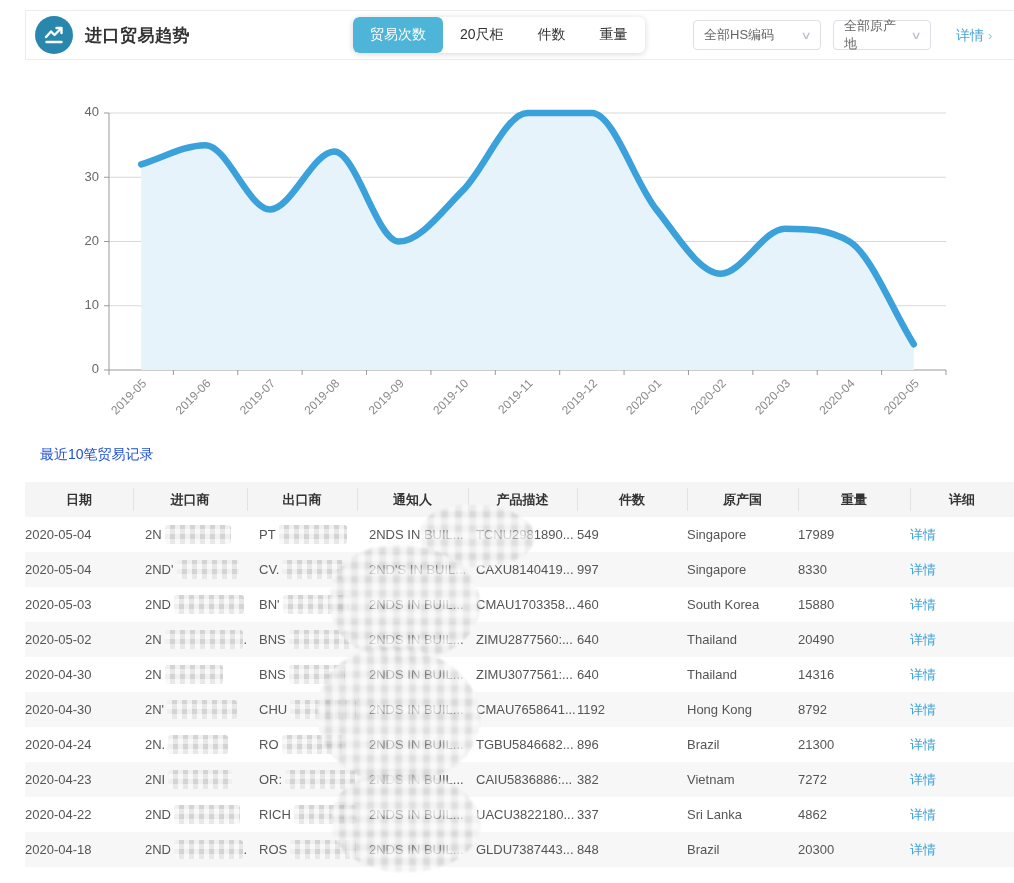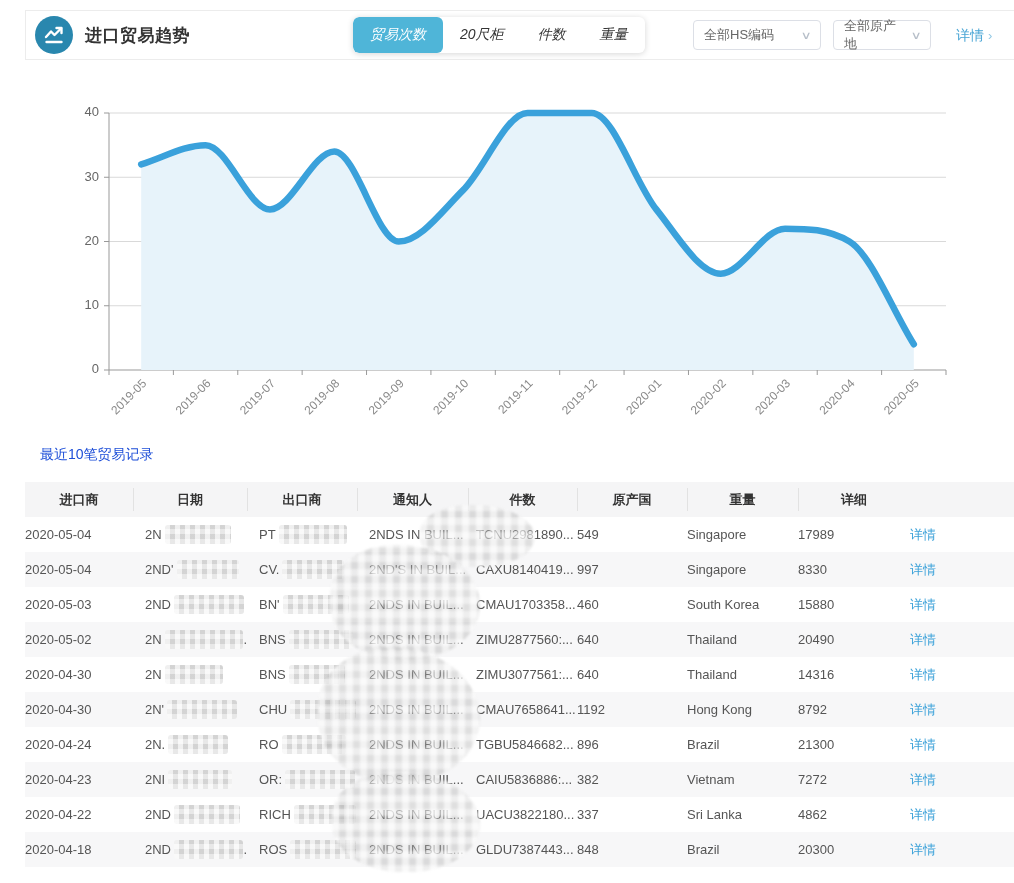--- a/index.html
+++ b/index.html
@@ -7,21 +7,21 @@
 
   
   .header{position:absolute;left:25px;top:10px;width:1000px;height:50px;background:#fff;
           border:1px solid #ececec;border-right:none;box-sizing:border-box;display:flex;align-items:center;}
   .logo-circle{width:38px;height:38px;border-radius:50%;background:#2987ae;margin-left:9px;
                display:flex;align-items:center;justify-content:center;flex:0 0 auto;}
   .page-title{margin-left:12px;font-size:17px;font-weight:bold;color:#333;letter-spacing:0.5px;}
 
   .tab-group{position:absolute;left:327px;top:6px;height:36px;background:#fff;border-radius:6px;
              box-shadow:0 1px 6px rgba(0,0,0,0.16);display:flex;align-items:stretch;overflow:hidden;}
-  .tab{display:flex;align-items:center;padding:0 17px;font-size:14px;color:#333;cursor:pointer;white-space:nowrap;font-style:italic;}
+  .tab{display:flex;align-items:center;padding:0 17px;font-size:14px;color:#333;cursor:pointer;white-space:nowrap;}
   .tab.active{background:#4fb5d8;color:#fff;border-radius:6px;}
 
   .select{position:absolute;top:9px;height:30px;border:1px solid #dcdfe6;border-radius:4px;background:#fff;
           box-sizing:border-box;display:flex;align-items:center;justify-content:space-between;
           font-size:13px;color:#666;padding:0 10px;cursor:pointer;}
   .select .caret{color:#b7bfc9;font-size:11px;margin-left:8px;transform:scaleX(1.4);}
   .select1{left:667px;width:128px;}
   .select2{left:807px;width:98px;}
   .detail-top{position:absolute;left:930px;top:16px;font-size:14px;color:#49a5d5;cursor:pointer;white-space:nowrap;}
   .detail-top .chev{color:#8fc7e4;margin-left:4px;font-size:13px;}
@@ -132,24 +132,25 @@
     <text x="855.4230769230769" y="384" text-anchor="end" font-size="12" fill="#8a8a8a" transform="rotate(-45 855.4230769230769 384)">2020-04</text>
     <text x="919.8076923076924" y="384" text-anchor="end" font-size="12" fill="#8a8a8a" transform="rotate(-45 919.8076923076924 384)">2020-05</text>
     <path d="M 141.19230769230768 164.39999999999998 C 162.65384615384616 157.975, 184.1153846153846 145.125, 205.5769230769231 145.125 C 227.03846153846155 145.125, 248.5 209.375, 269.96153846153845 209.375 C 291.4230769230769 209.375, 312.8846153846154 151.55, 334.34615384615387 151.55 C 355.8076923076923 151.55, 377.2692307692308 241.5, 398.7307692307692 241.5 C 420.1923076923077 241.5, 441.6538461538462 211.5166666666667, 463.11538461538464 190.10000000000002 C 484.5769230769231 168.68333333333337, 506.03846153846155 113, 527.5 113 C 548.9615384615385 113, 570.423076923077 113, 591.8846153846155 113 C 613.3461538461539 113, 634.8076923076924 182.60416666666666, 656.2692307692308 209.375 C 677.7307692307693 236.14583333333334, 699.1923076923077 273.625, 720.6538461538462 273.625 C 742.1153846153846 273.625, 763.5769230769231 228.64999999999998, 785.0384615384615 228.64999999999998 C 806.5 228.64999999999998, 827.9615384615385 228.64999999999998, 849.4230769230769 241.5 C 870.8846153846154 254.35000000000005, 892.3461538461539 310.03333333333336, 913.8076923076924 344.3 L 913.8076923076924 370 L 141.19230769230768 370 Z" fill="#e7f3fa" stroke="none"></path>
     <path d="M 141.19230769230768 164.39999999999998 C 162.65384615384616 157.975, 184.1153846153846 145.125, 205.5769230769231 145.125 C 227.03846153846155 145.125, 248.5 209.375, 269.96153846153845 209.375 C 291.4230769230769 209.375, 312.8846153846154 151.55, 334.34615384615387 151.55 C 355.8076923076923 151.55, 377.2692307692308 241.5, 398.7307692307692 241.5 C 420.1923076923077 241.5, 441.6538461538462 211.5166666666667, 463.11538461538464 190.10000000000002 C 484.5769230769231 168.68333333333337, 506.03846153846155 113, 527.5 113 C 548.9615384615385 113, 570.423076923077 113, 591.8846153846155 113 C 613.3461538461539 113, 634.8076923076924 182.60416666666666, 656.2692307692308 209.375 C 677.7307692307693 236.14583333333334, 699.1923076923077 273.625, 720.6538461538462 273.625 C 742.1153846153846 273.625, 763.5769230769231 228.64999999999998, 785.0384615384615 228.64999999999998 C 806.5 228.64999999999998, 827.9615384615385 228.64999999999998, 849.4230769230769 241.5 C 870.8846153846154 254.35000000000005, 892.3461538461539 310.03333333333336, 913.8076923076924 344.3" fill="none" stroke="#3aa1db" stroke-width="6.5" stroke-linecap="round" stroke-linejoin="round"></path>
   </svg>
 
 <div class="table-title">最近10笔贸易记录</div>
 
 <div class="trade-table">
   <div class="t-head">
+    <div class="th">日期</div>
     <div class="th">进口商</div>
-    <div class="th">日期</div>
     <div class="th">出口商</div>
     <div class="th">通知人</div>
+    <div class="th">产品描述</div>
     <div class="th">件数</div>
     <div class="th">原产国</div>
     <div class="th">重量</div>
     <div class="th">详细</div>
   </div>
   <div id="t-body">
   <div class="t-row">
     <div class="td c">2020-05-04</div>
     <div class="td l">
           <span class="pfx">2N</span>

